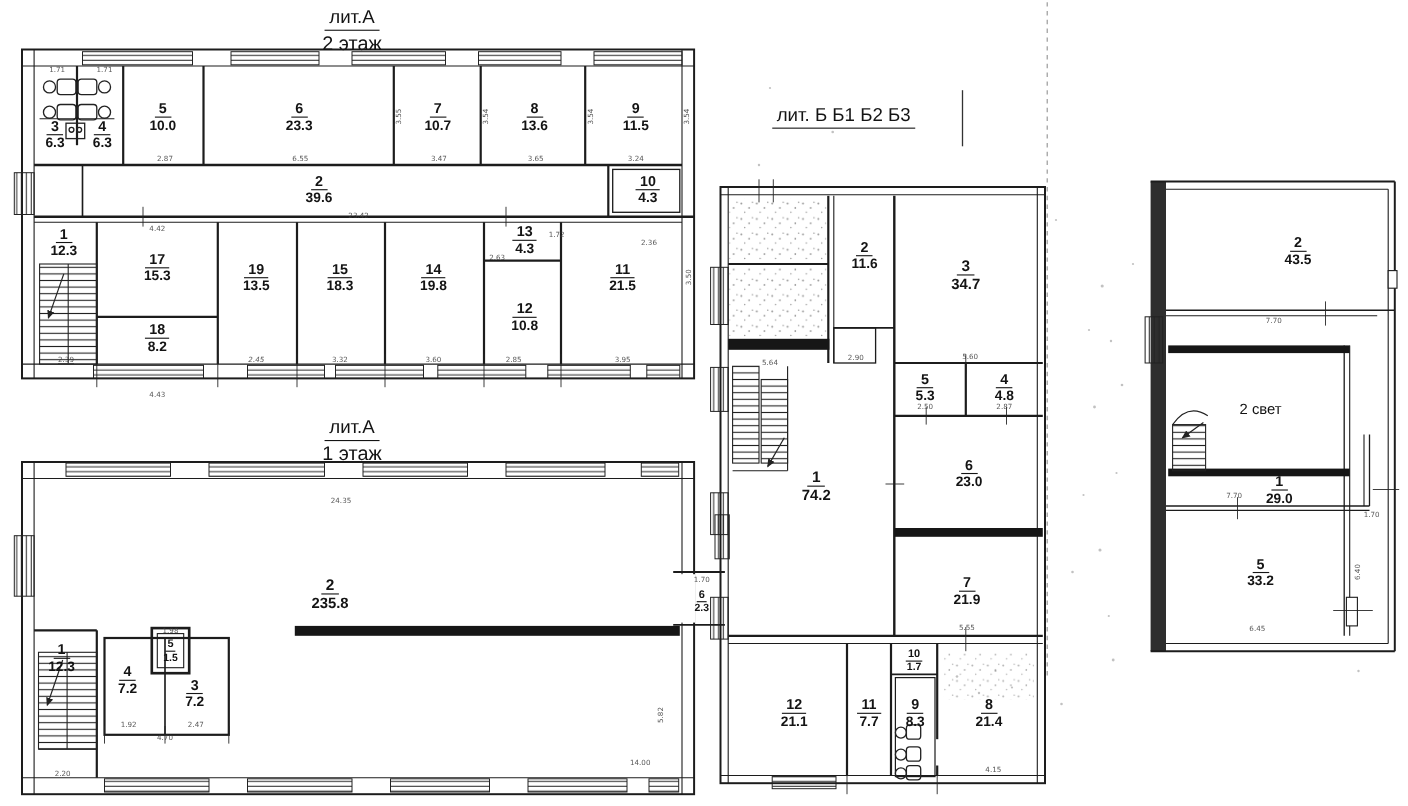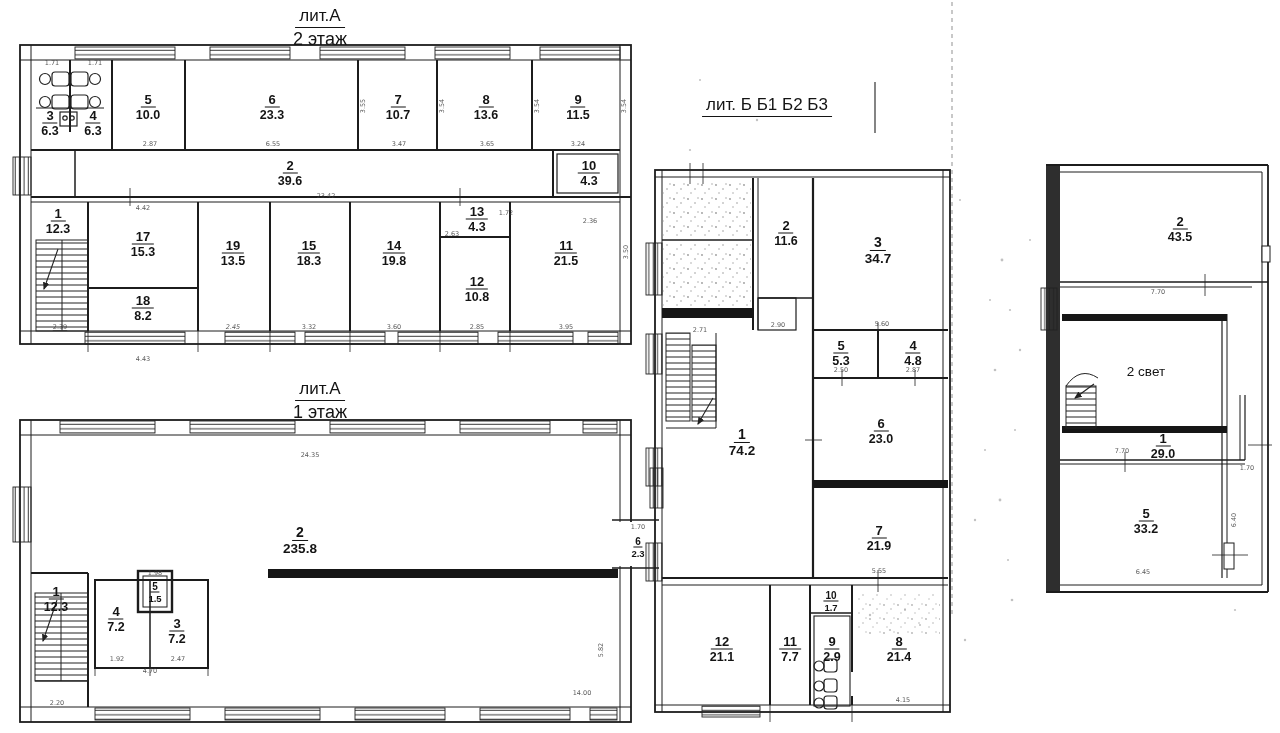--- a/index.html
+++ b/index.html
@@ -326,21 +326,21 @@
       <div class="room-label" style="left: 786px; top: 232px;"><div class="num">2</div><div class="area">11.6</div></div>
       <div class="room-label big" style="left: 878px; top: 250px;"><div class="num">3</div><div class="area">34.7</div></div>
       <div class="room-label" style="left: 841px; top: 352px;"><div class="num">5</div><div class="area">5.3</div></div>
       <div class="room-label" style="left: 913px; top: 352px;"><div class="num">4</div><div class="area">4.8</div></div>
       <div class="room-label" style="left: 881px; top: 430px;"><div class="num">6</div><div class="area">23.0</div></div>
       <div class="room-label big" style="left: 742px; top: 442px;"><div class="num">1</div><div class="area">74.2</div></div>
       <div class="room-label" style="left: 879px; top: 537px;"><div class="num">7</div><div class="area">21.9</div></div>
       <div class="room-label" style="left: 722px; top: 648px;"><div class="num">12</div><div class="area">21.1</div></div>
       <div class="room-label" style="left: 790px; top: 648px;"><div class="num">11</div><div class="area">7.7</div></div>
       <div class="room-label small" style="left: 831px; top: 599px;"><div class="num">10</div><div class="area">1.7</div></div>
-      <div class="room-label" style="left: 832px; top: 648px;"><div class="num">9</div><div class="area">2.9</div></div>
+      <div class="room-label" style="left: 832px; top: 648px;"><div class="num">9</div><div class="area">8.3</div></div>
       <div class="room-label" style="left: 899px; top: 648px;"><div class="num">8</div><div class="area">21.4</div></div>
       <div class="room-label" style="left: 1180px; top: 228px;"><div class="num">2</div><div class="area">43.5</div></div>
       <div class="room-label text-only" style="left: 1146px; top: 372px;">2 свет</div>
       <div class="room-label" style="left: 1163px; top: 445px;"><div class="num">1</div><div class="area">29.0</div></div>
       <div class="room-label" style="left: 1146px; top: 520px;"><div class="num">5</div><div class="area">33.2</div></div>
       <span class="dim" style="left: 52px; top: 63px;">1.71</span>
       <span class="dim" style="left: 95px; top: 63px;">1.71</span>
       <span class="dim" style="left: 150px; top: 144px;">2.87</span>
       <span class="dim" style="left: 273px; top: 144px;">6.55</span>
       <span class="dim" style="left: 399px; top: 144px;">3.47</span>
@@ -353,33 +353,33 @@
       <span class="dim" style="left: 290px; top: 196px; margin-left: 36px;">23.42</span>
       <span class="dim" style="left: 590px; top: 208px; margin-top: 13px;">2.36</span>
       <span class="dim" style="left: 143px; top: 208px;">4.42</span>
       <span class="dim" style="left: 452px; top: 234px;">2.63</span>
       <span class="dim" style="left: 506px; top: 213px;">1.72</span>
       <span class="dim" style="left: 60px; top: 327px; text-decoration: underline;">2.39</span>
       <span class="dim" style="left: 143px; top: 327px; margin-top: 32px;">4.43</span>
       <span class="dim" style="left: 233px; top: 327px; font-style: italic;">2.45</span>
       <span class="dim" style="left: 309px; top: 327px;">3.32</span>
       <span class="dim" style="left: 394px; top: 327px;">3.60</span>
-      <span class="dim" style="left: 477px; top: 327px;">2.85</span>
+      <span class="dim" style="left: 467px; top: 327px;">2.85</span>
       <span class="dim" style="left: 566px; top: 327px;">3.95</span>
       <span class="dim v" style="left: 626px; top: 252px;">3.50</span>
       <span class="dim" style="left: 310px; top: 455px;">24.35</span>
       <span class="dim" style="left: 155px; top: 573px;">1.98</span>
       <span class="dim" style="left: 117px; top: 659px;">1.92</span>
       <span class="dim" style="left: 178px; top: 659px;">2.47</span>
       <span class="dim" style="left: 150px; top: 671px;">4.70</span>
       <span class="dim" style="left: 57px; top: 703px;">2.20</span>
       <span class="dim v" style="left: 601px; top: 650px;">5.82</span>
       <span class="dim" style="left: 582px; top: 693px;">14.00</span>
       <span class="dim" style="left: 638px; top: 527px;">1.70</span>
-      <span class="dim" style="left: 700px; top: 330px;">2.71</span>
+      <span class="dim" style="left: 700px; top: 330px;">5.64</span>
       <span class="dim" style="left: 778px; top: 325px;">2.90</span>
       <span class="dim" style="left: 882px; top: 324px;">5.60</span>
       <span class="dim" style="left: 841px; top: 370px;">2.50</span>
       <span class="dim" style="left: 913px; top: 370px;">2.87</span>
       <span class="dim" style="left: 879px; top: 571px;">5.55</span>
       <span class="dim" style="left: 903px; top: 700px; text-align: center;">4.15</span>
       <span class="dim" style="left: 1158px; top: 292px;">7.70</span>
       <span class="dim" style="left: 1122px; top: 451px;">7.70</span>
       <span class="dim" style="left: 1143px; top: 572px;">6.45</span>
       <span class="dim" style="left: 1247px; top: 468px;">1.70</span>

